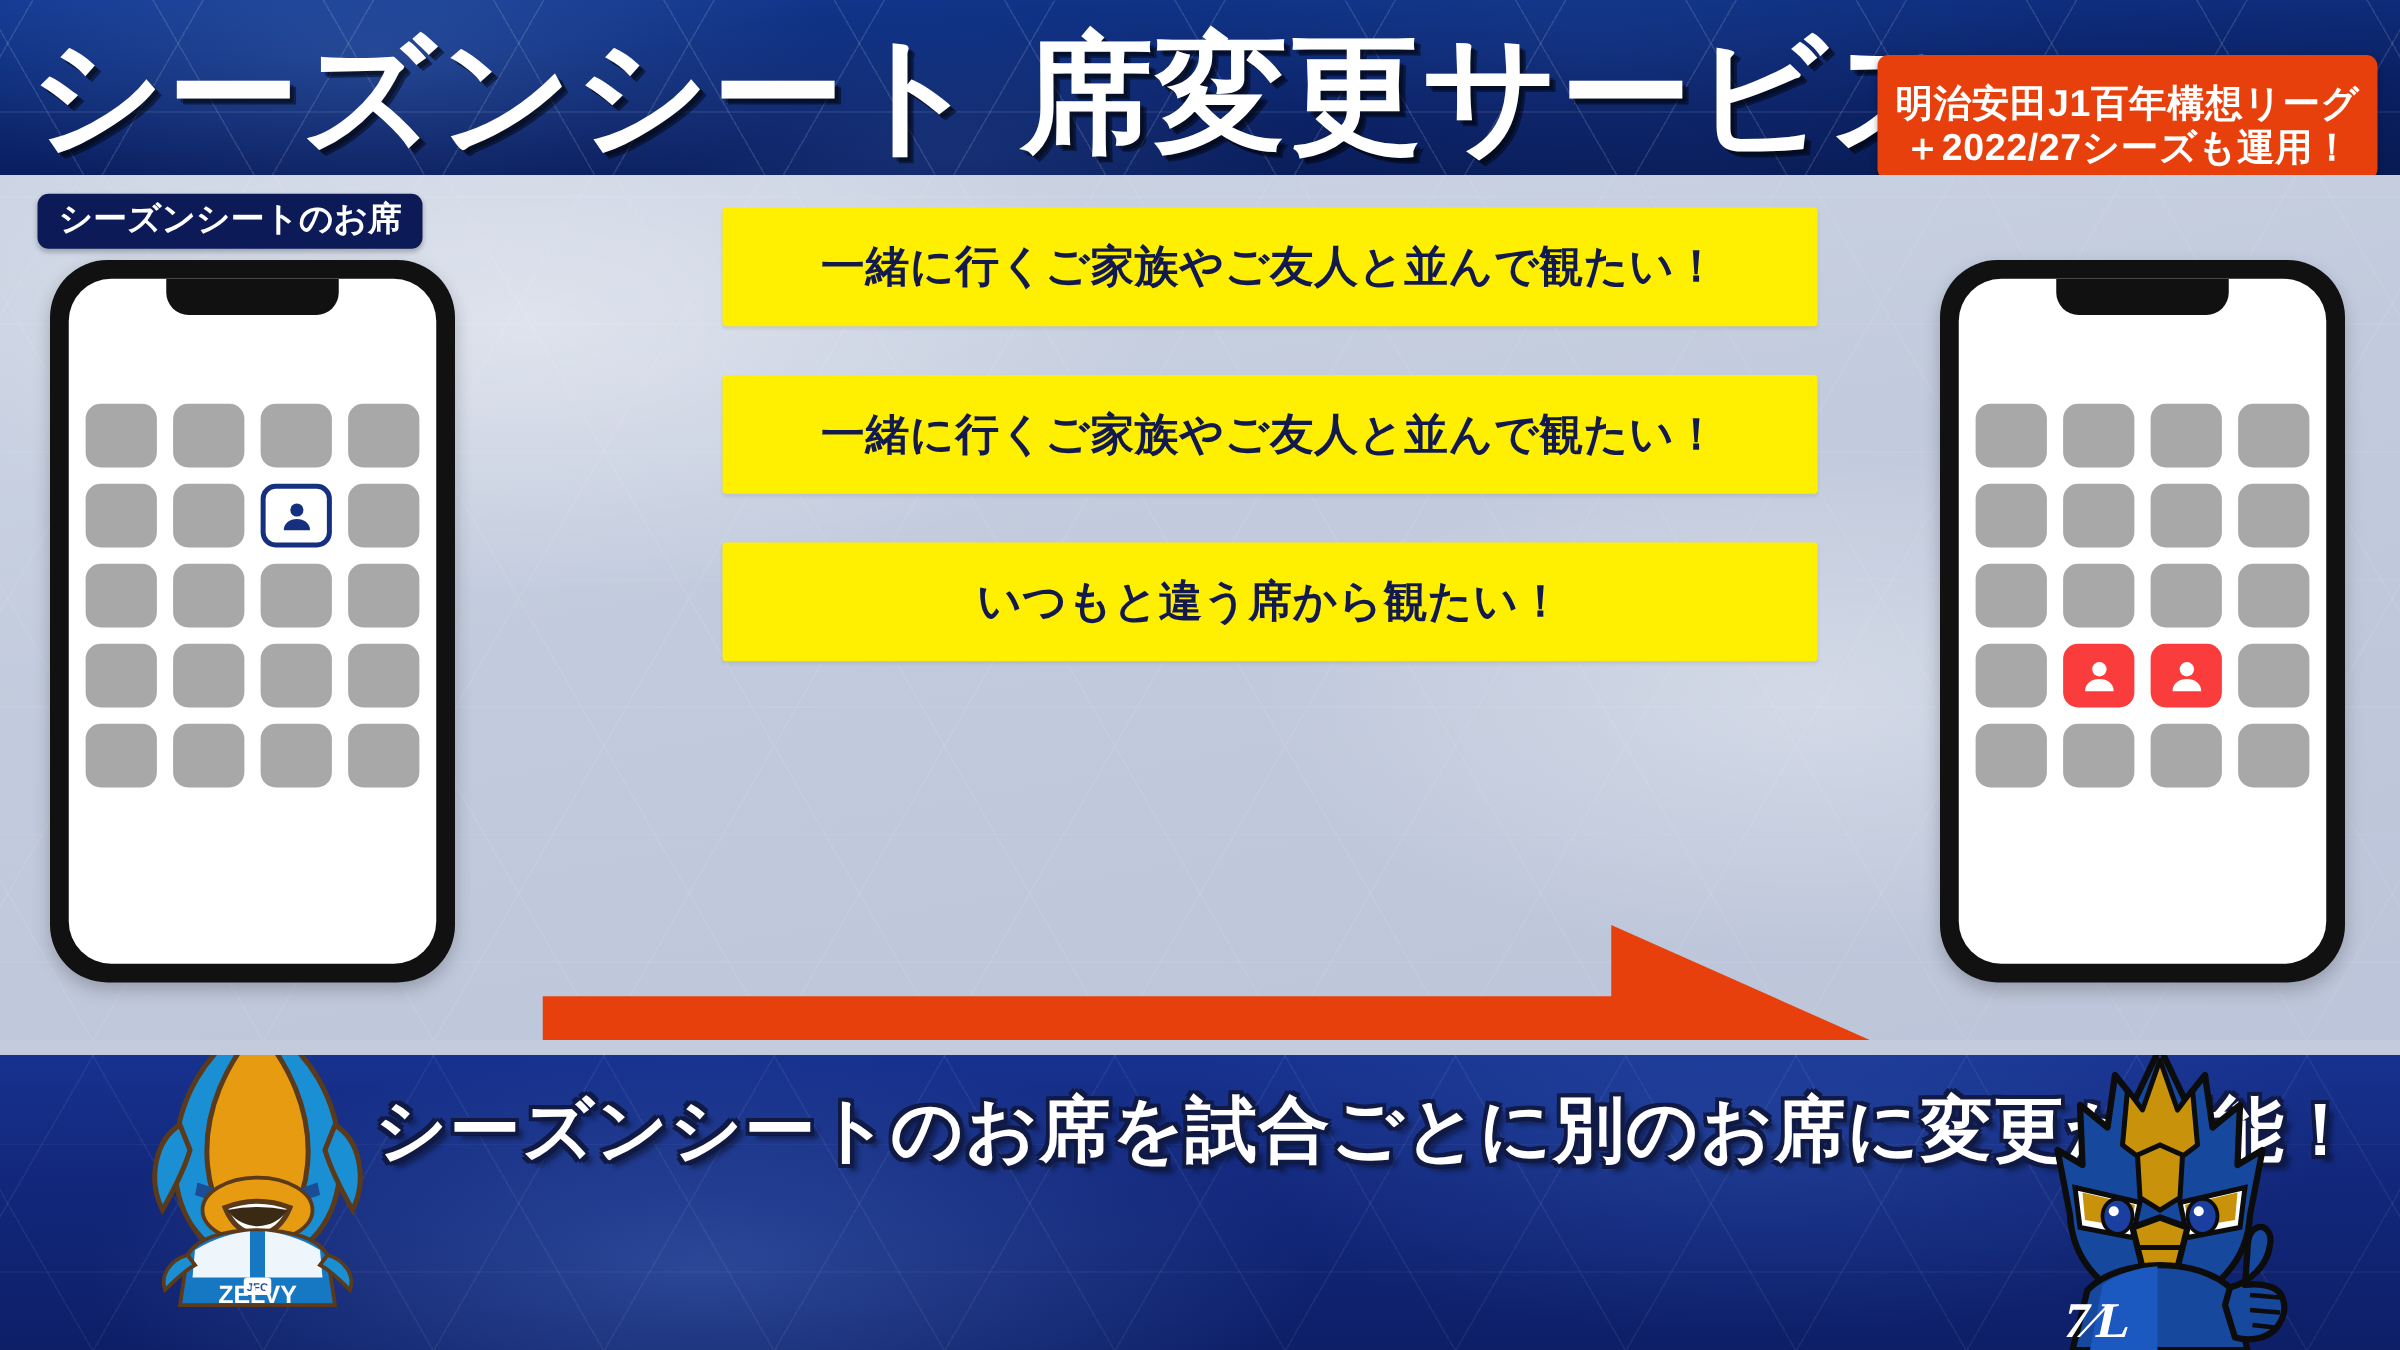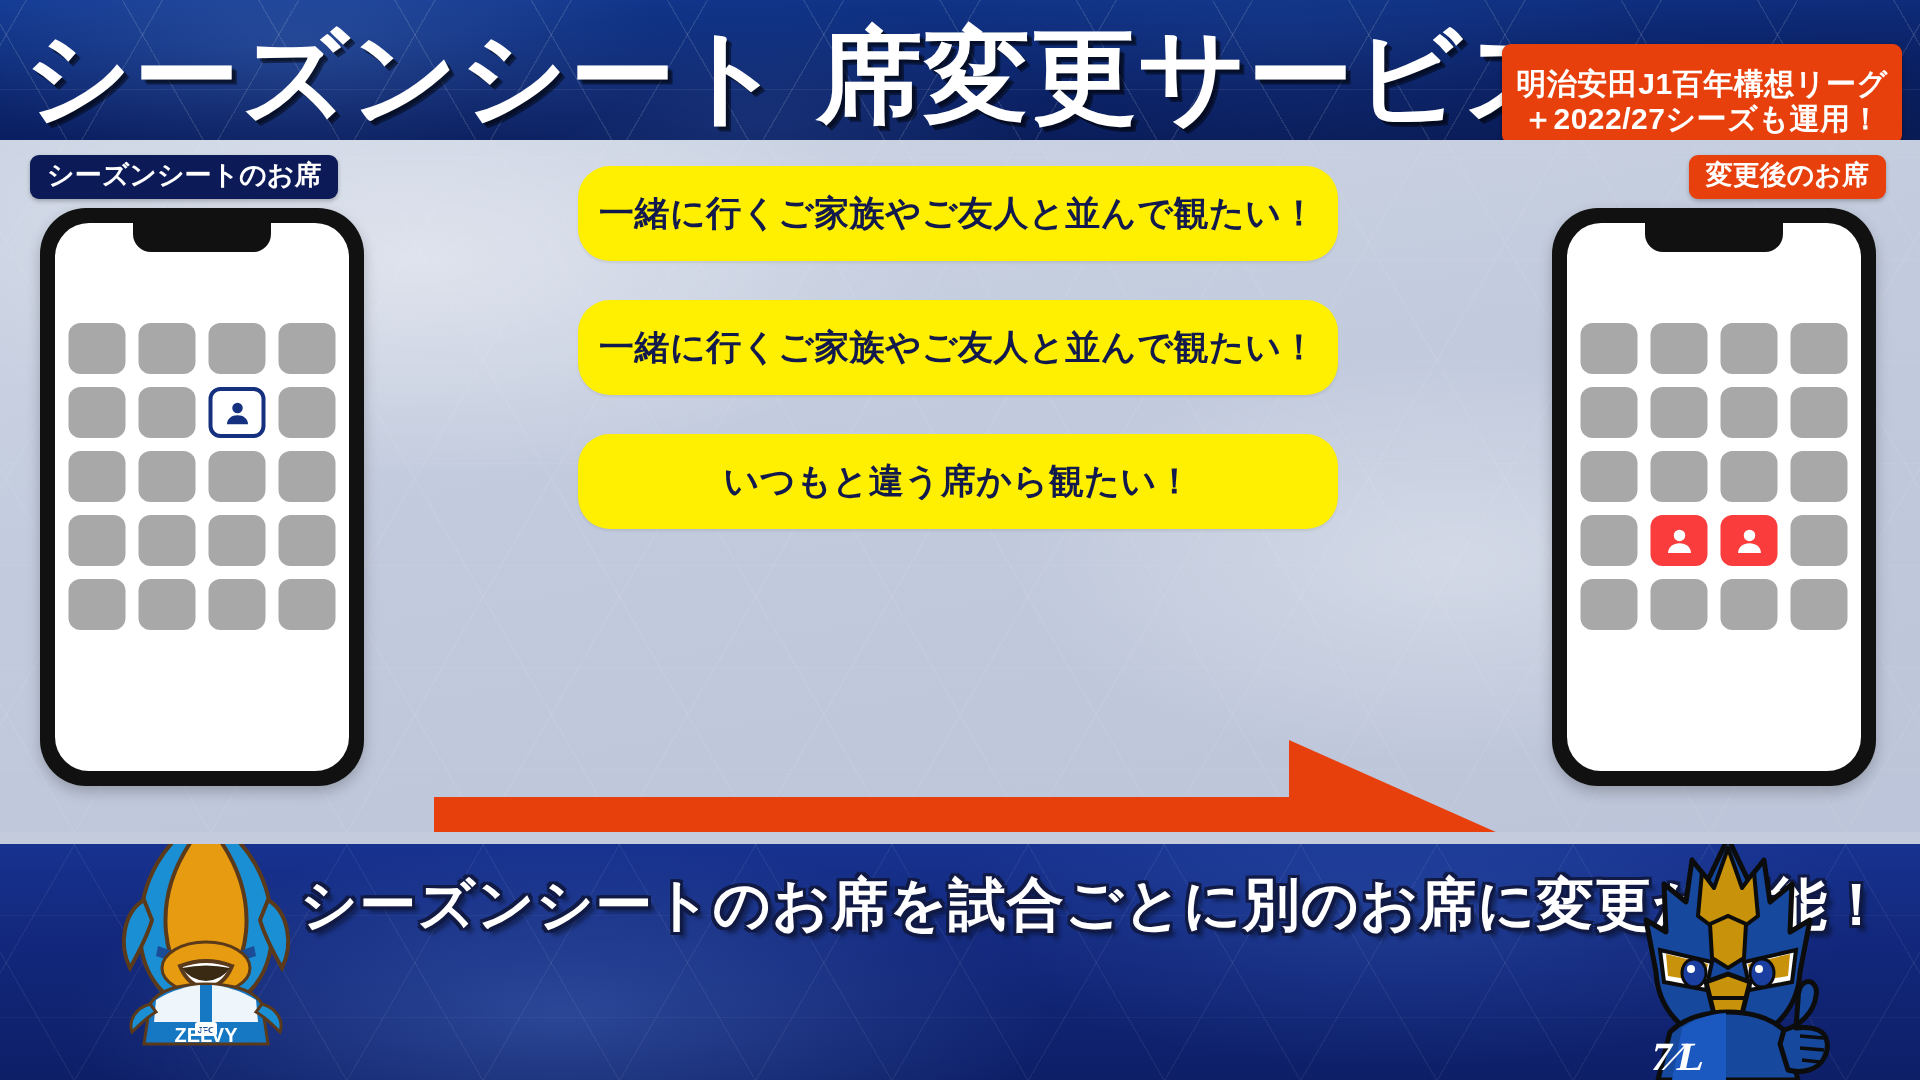--- a/index.html
+++ b/index.html
@@ -116,22 +116,22 @@
     background:#fa3c3c;
     display:flex; align-items:center; justify-content:center;
   }
   .seat svg { display:block; }
 
   
   .banners {
     position:absolute; left:578px; top:26px; width:760px; z-index:4;
   }
   .banner {
-    width:760px; height:95px; margin-bottom:39px;
-    background:#ffef00; border-radius:32px;
+    width:876px; height:95px; margin-bottom:39px;
+    background:#ffef00; border-radius:3px;
     display:flex; align-items:center; justify-content:center;
     color:#121a4d; font-size:35px; font-weight:900;
     white-space:nowrap; letter-spacing:.5px;
     box-shadow:0 2px 3px rgba(0,0,0,.08);
   }
 
   
   .arrow {
     position:absolute; z-index:4;
     left:434px; top:600px; width:1100px; height:218px;
@@ -229,21 +229,20 @@
     <div class="banner">一緒に行くご家族やご友人と並んで観たい！</div>
     <div class="banner">いつもと違う席から観たい！</div>
   </div>
 
   <div class="arrow">
     <svg viewBox="0 0 1100 218" preserveAspectRatio="none">
       <polygon points="0,57 855,57 855,0 1100,109 855,218 855,161 0,161" fill="#e8400c"></polygon>
     </svg>
   </div>
 
-  <div class="label-badge label-right">変更後のお席</div>
 
   <div class="phone phone-right">
     <div class="phone-screen">
       <div class="phone-notch"></div>
       <div class="seat-grid">
         <div class="seat"></div>
         <div class="seat"></div>
         <div class="seat"></div>
         <div class="seat"></div>
 

